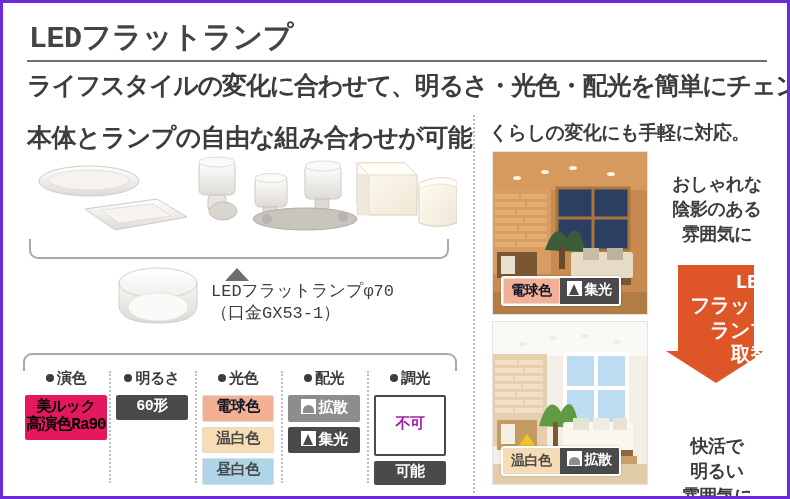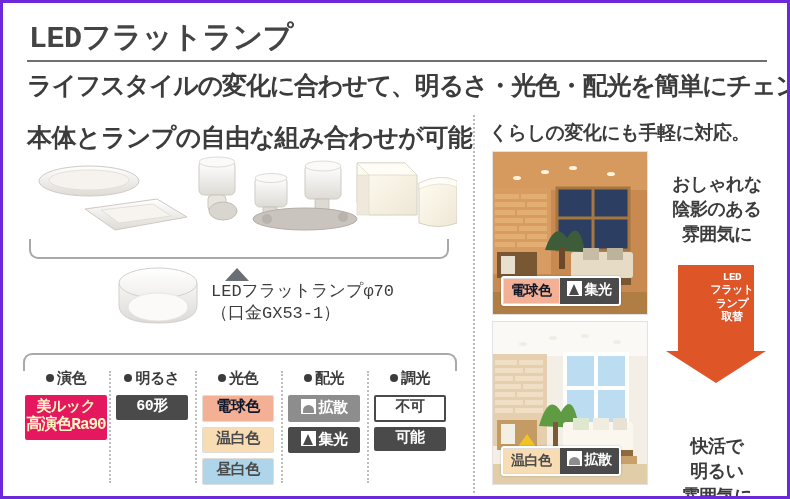--- a/index.html
+++ b/index.html
@@ -179,42 +179,42 @@
     font-weight: bold;
     line-height: 1.1;
     margin-bottom: 5px;
     padding: 4px 0;
     border-radius: 2px;
     white-space: nowrap;
     letter-spacing: -0.5px;
   }
   .chip-pink {
     background: #e5175f;
-    color: #fef9c3;
+    color: #000000;
     padding: 5px 0 6px;
     width: 82px;
   }
   .chip-pink .l1 { font-size: 15px; display:block; }
   .chip-pink .l2 { font-size: 16px; display:block; letter-spacing: -1px; }
   .chip-outline {
     background: #ffffff;
     color: #3c3c3c;
     border: 2px solid #4a4a4a;
     width: 82px;
     padding: 3px 0;
   }
   .chip-dark {
     background: #4a4a4a;
     color: #ffffff;
   }
   .chip-bulb   { background: #f3b094; color: #0f172a; border: 1px solid #e0dcd8; }
   .chip-warm   { background: #f8ddb4; color: #4a4a4a; border: 1px solid #e0dcd8; }
   .chip-day    { background: #aed5ea; color: #4a4a4a; border: 1px solid #e0dcd8; }
   .chip-gray   { background: #8d8d8d; color: #ffffff; }
-  .chip-white  { background: #ffffff; color: #404040; border: 2px solid #4a4a4a; padding: 3px 0; }
+  .chip-white  { background: #ffffff; color: #a21caf; border: 2px solid #4a4a4a; padding: 20px 0; }
 
   .chip-icon {
     display: inline-block;
     width: 15px; height: 15px;
     background: #ffffff;
     margin-right: 3px;
     vertical-align: -2px;
     position: relative;
     overflow: hidden;
   }
@@ -312,25 +312,25 @@
   .arrow-badge .tip {
     position: absolute;
     left: 0; top: 86px;
     width: 0; height: 0;
     border-left: 50px solid transparent;
     border-right: 50px solid transparent;
     border-top: 32px solid #de5528;
   }
   .arrow-badge .txt {
     position: absolute;
-    left: 16px; top: 6px;
+    left: 4px; top: 6px;
     width: 100px;
-    text-align: center;
+    text-align: right;
     color: #ffffff;
-    font-size: 11px;
+    font-size: 20px;
     font-weight: bold;
     line-height: 1.22;
     letter-spacing: -0.5px;
     z-index: 2;
   }
 </style>
 </head>
 <body>
 
 <div id="page">

